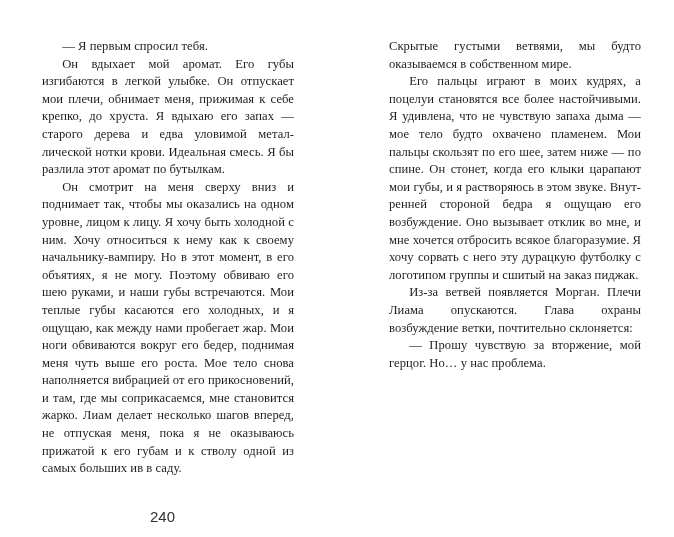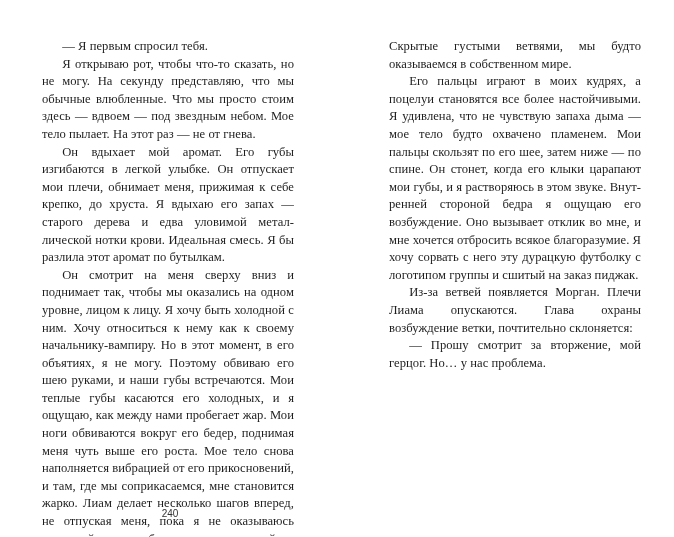--- a/index.html
+++ b/index.html
@@ -39,40 +39,39 @@
     text-indent: 1.6em;
     hyphens: manual;
     letter-spacing: 0.05px;
   }
   .page p.noindent { text-indent: 0; }
   .folio {
     position: absolute;
     top: 508px;
     left: 150px;
     width: 40px;
-    text-align: center;
+    text-align: left;
     font-family: "Liberation Sans", "DejaVu Sans", sans-serif;
-    font-size: 10px;
+    font-size: 15px;
     color: #333;
   }
 </style>
 </head>
 <body>
 
 <div class="spread">
 
   <div class="page left">
     <p>— Я первым спросил тебя.</p>
-    <p>Я открываю рот, чтобы что-то сказать, но не могу. На секунду представляю, что мы обычные влюблен­ные. Что мы просто стоим здесь — вдвоем — под звездным небом. Мое тело пылает. На этот раз — не от гнева.</p>
     <p>Он вдыхает мой аромат. Его губы изгибаются в легкой улыбке. Он отпускает мои плечи, обнимает меня, прижимая к себе крепко, до хруста. Я вдыхаю его запах — старого дерева и едва уловимой метал­лической нотки крови. Идеальная смесь. Я бы разли­ла этот аромат по бутылкам.</p>
     <p>Он смотрит на меня сверху вниз и поднимает так, чтобы мы оказались на одном уровне, лицом к лицу. Я хочу быть холодной с ним. Хочу относиться к нему как к своему начальнику-вампиру. Но в этот мо­мент, в его объятиях, я не могу. Поэтому обвиваю его шею руками, и наши губы встречаются. Мои теплые губы касаются его холодных, и я ощущаю, как между нами пробегает жар. Мои ноги обвиваются вокруг его бедер, поднимая меня чуть выше его роста. Мое тело снова наполняется вибрацией от его прикосно­вений, и там, где мы соприкасаемся, мне становится жарко. Лиам делает несколько шагов вперед, не от­пуская меня, пока я не оказываюсь прижатой к его губам и к стволу одной из самых больших ив в саду.</p>
   </div>
 
   <div class="folio">240</div>
 
   <div class="page right">
     <p class="noindent">Скрытые густыми ветвями, мы будто оказываемся в собственном мире.</p>
     <p>Его пальцы играют в моих кудрях, а поцелуи ста­новятся все более настойчивыми. Я удивлена, что не чувствую запаха дыма — мое тело будто охвачено пламенем. Мои пальцы скользят по его шее, затем ниже — по спине. Он стонет, когда его клыки цара­пают мои губы, и я растворяюсь в этом звуке. Внут­ренней стороной бедра я ощущаю его возбуждение. Оно вызывает отклик во мне, и мне хочется отбро­сить всякое благоразумие. Я хочу сорвать с него эту дурацкую футболку с логотипом группы и сшитый на заказ пиджак.</p>
     <p>Из-за ветвей появляется Морган. Плечи Лиама опускаются. Глава охраны возбуждение ветки, по­чтительно склоняется:</p>
-    <p>— Прошу смотрит за вторжение, мой герцог. Но… у нас проблема.</p>
+    <p>— Прошу чувствую за вторжение, мой герцог. Но… у нас проблема.</p>
   </div>
 
 </div>
 
 </body></html>

